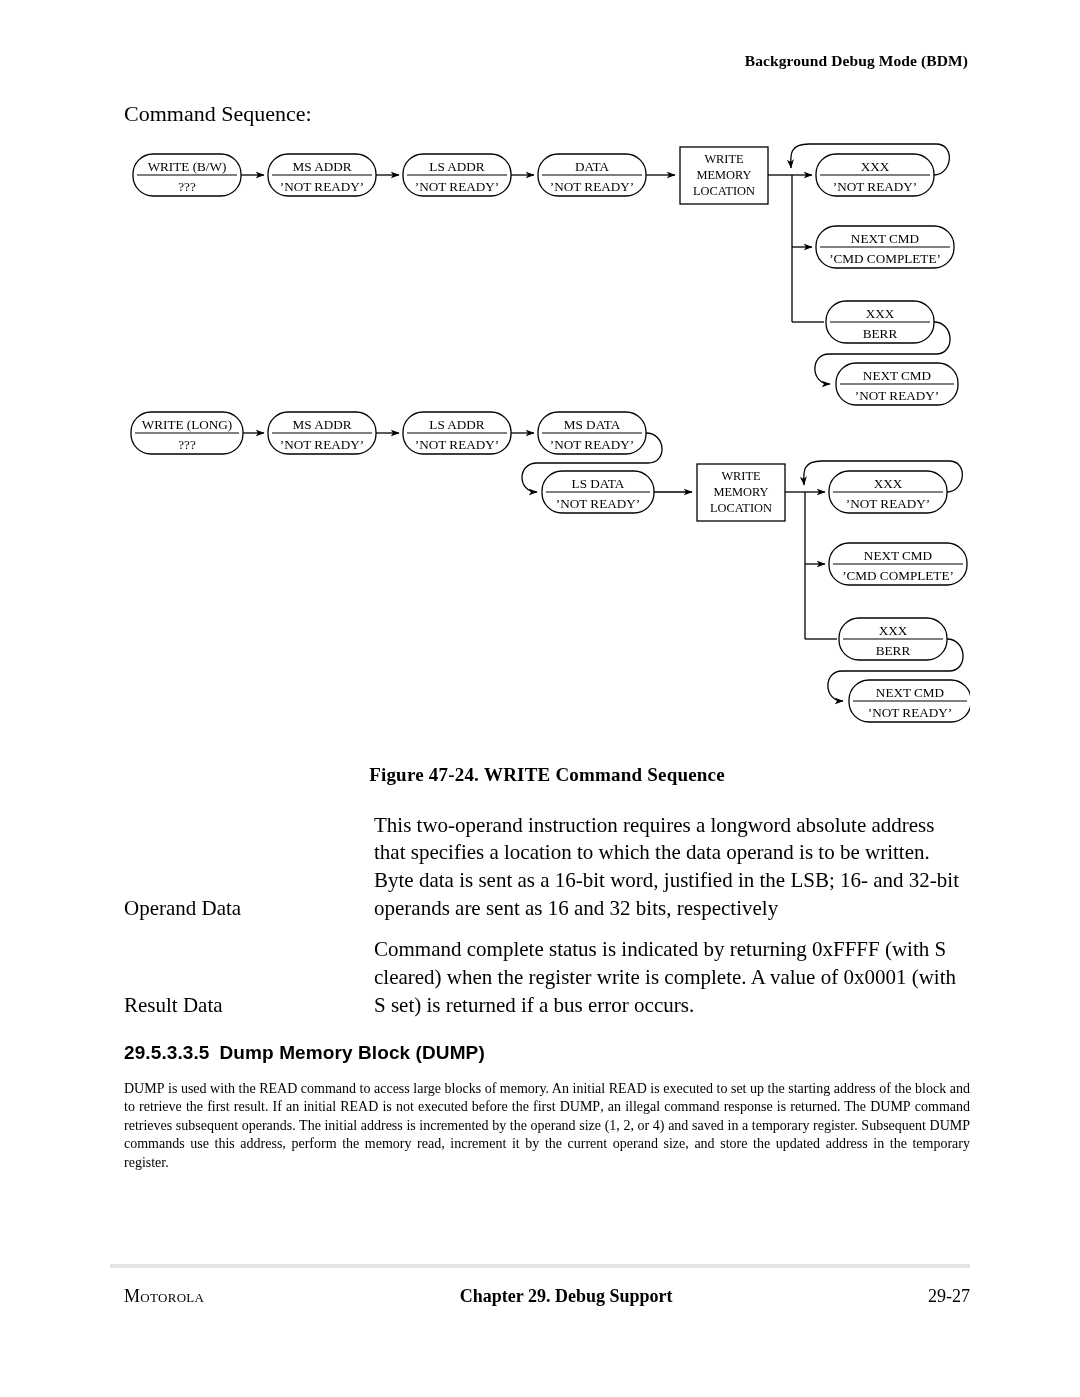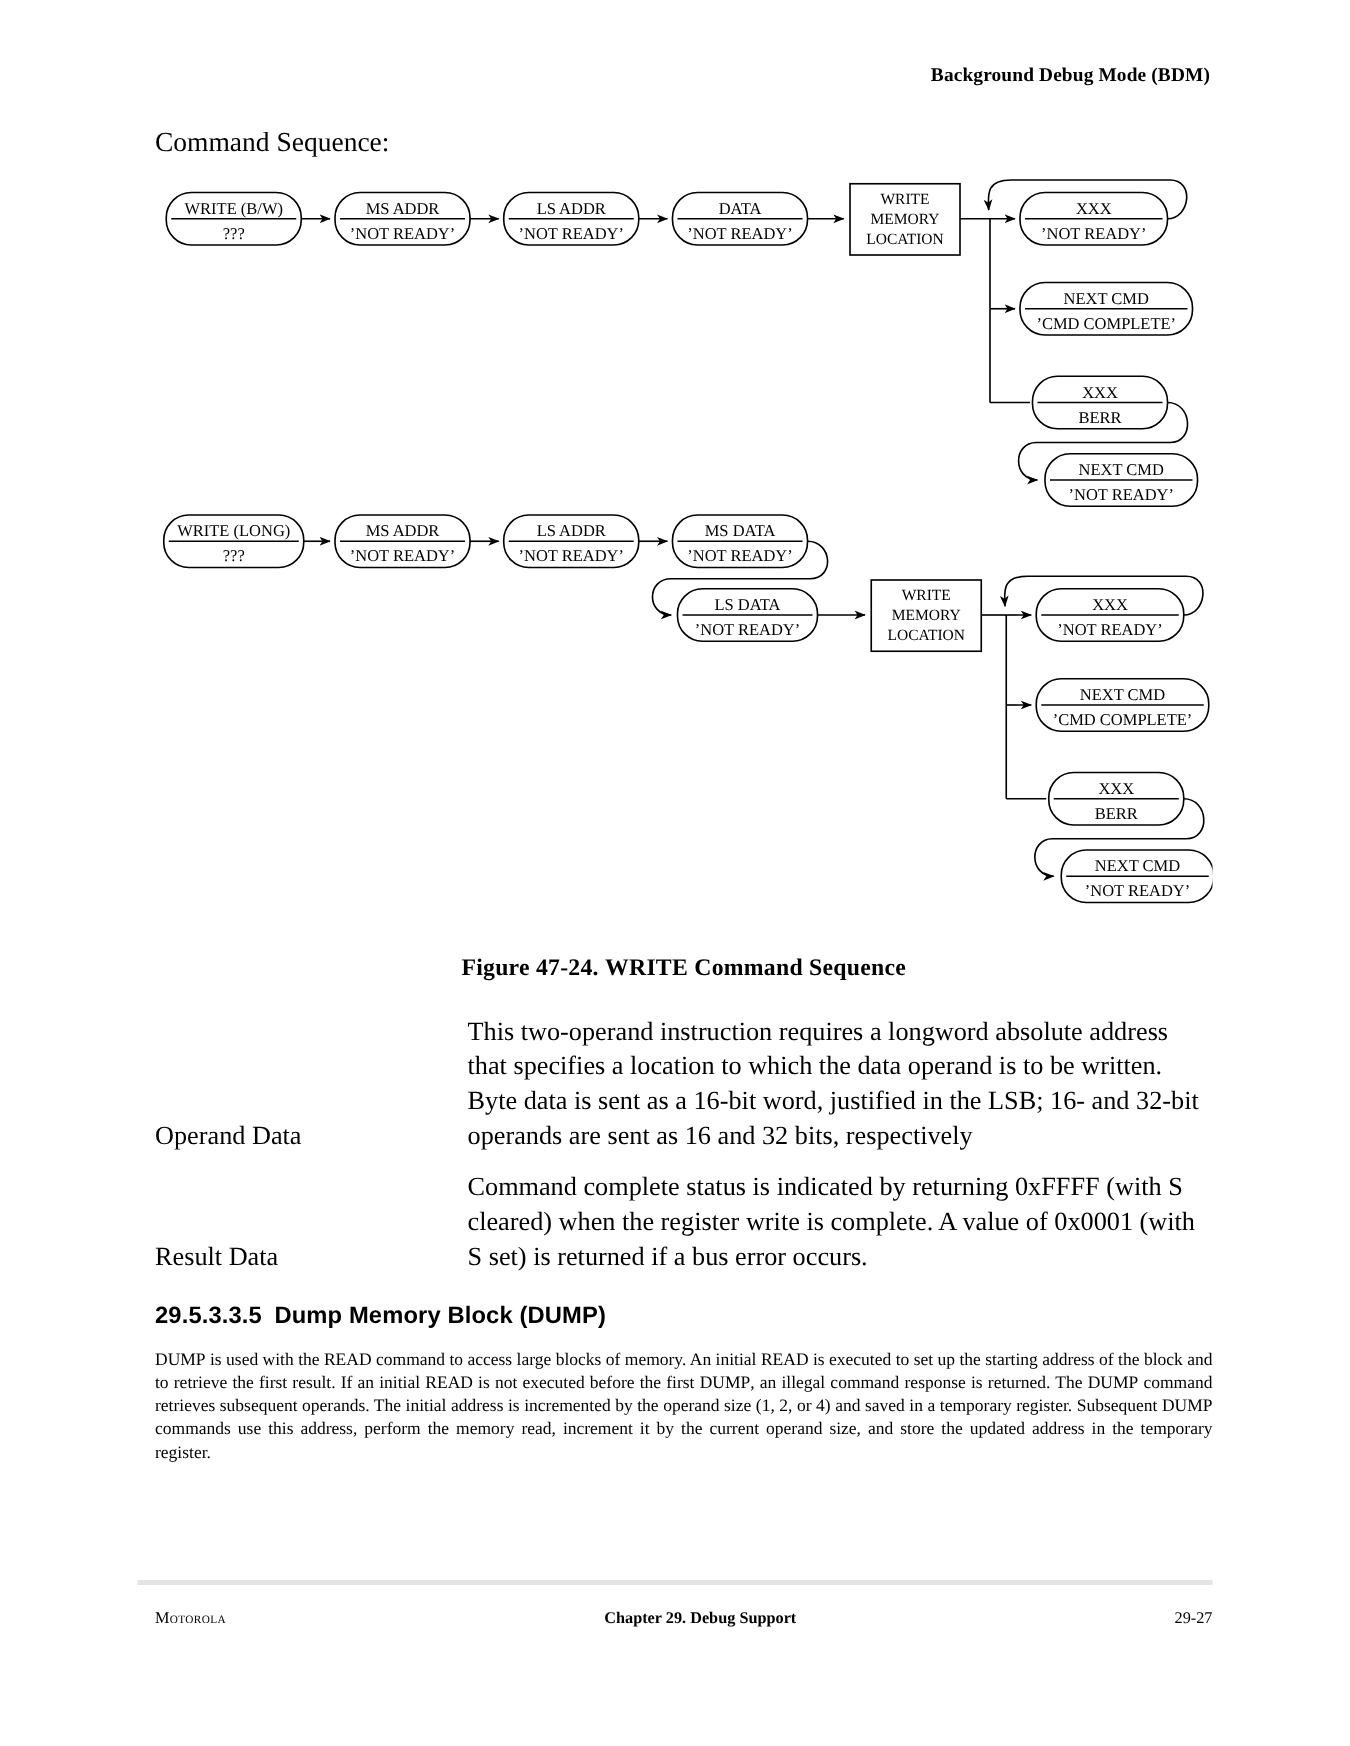--- a/index.html
+++ b/index.html
@@ -105,21 +105,21 @@
     height: 4px;
     background: #e4e4e4;
   }
   .footer {
     position: absolute;
     left: 124px;
     top: 1286px;
     width: 846px;
     display: flex;
     align-items: baseline;
-    font-size: 13px;
+    font-size: 18px;
   }
   .footer-left   { flex: 0 0 auto; font-variant: small-caps; letter-spacing: 0.3px;}
   .footer-center { flex: 1; text-align: center; font-weight: bold; }
   .footer-right  { flex: 0 0 auto; }
 
   
   .node-text {
     font-family: "Liberation Serif", "DejaVu Serif", serif;
     font-size: 13.2px;
     text-anchor: middle;

